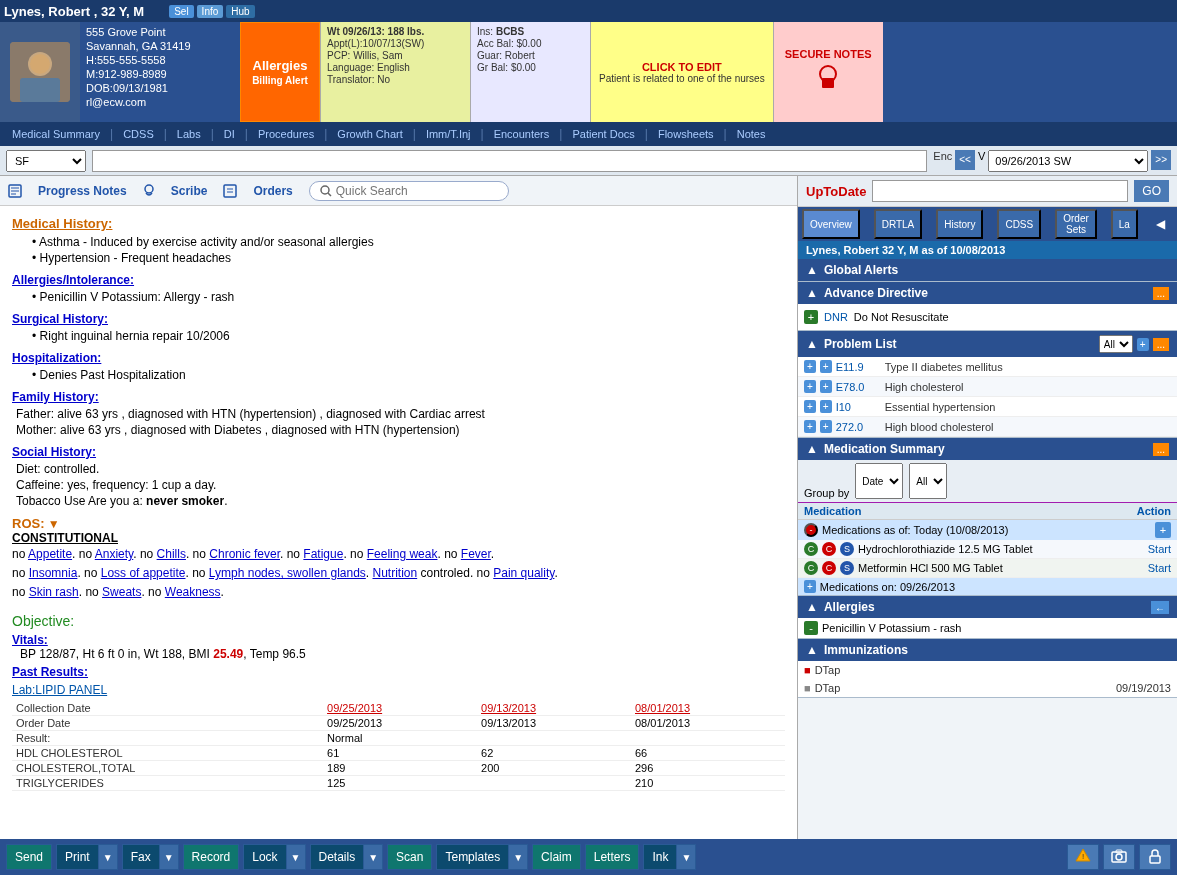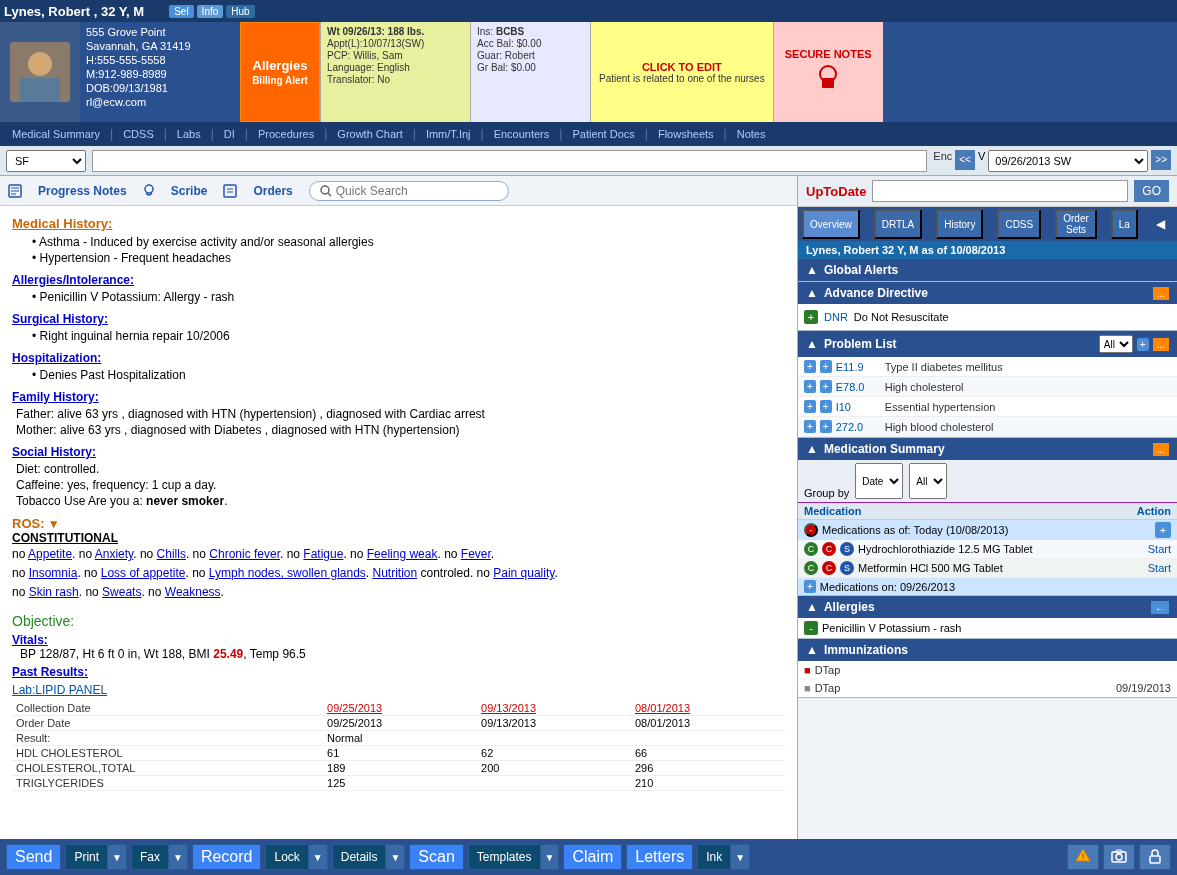--- a/index.html
+++ b/index.html
@@ -119,21 +119,21 @@
     
     .allergy-row { display: flex; align-items: center; padding: 3px 6px; font-size: 11px; background: white; gap: 4px; }
 
     
     .imm-row { display: flex; align-items: center; padding: 3px 6px; font-size: 11px; background: white; gap: 4px; }
     .imm-name { flex: 1; color: #333; }
     .imm-date { color: #333; min-width: 70px; text-align: right; }
 
     
     .bottom-toolbar { background: #2a5090; display: flex; align-items: center; padding: 4px 6px; height: 36px; gap: 4px; }
-    .bottom-btn { background: #3b82f6; color: white; border: 1px solid #2a5a95; font-size: 16px; padding: 3px 8px; cursor: pointer; height: 26px; }
+    .bottom-btn { background: #0f766e; color: white; border: 1px solid #2a5a95; font-size: 12px; padding: 3px 8px; cursor: pointer; height: 26px; }
     .bottom-btn-group { display: flex; align-items: center; }
     .bottom-btn-main { background: #0c4a6e; color: white; border: 1px solid #2a5a95; font-size: 12px; padding: 3px 8px; cursor: pointer; height: 26px; border-right: none; }
     .bottom-btn-dropdown { background: #3a6aa5; color: white; border: 1px solid #2a5a95; font-size: 10px; padding: 3px 4px; cursor: pointer; height: 26px; }
     .bottom-icon-btn { background: #4a7ab5; color: white; border: 1px solid #2a5a95; font-size: 14px; padding: 2px 6px; cursor: pointer; height: 26px; }
     .bottom-right-icons { display: flex; align-items: center; gap: 4px; margin-left: auto; }
 
     
     ::-webkit-scrollbar { width: 8px; height: 8px; }
     ::-webkit-scrollbar-track { background: #ddd; }
     ::-webkit-scrollbar-thumb { background: #888; border-radius: 4px; }

